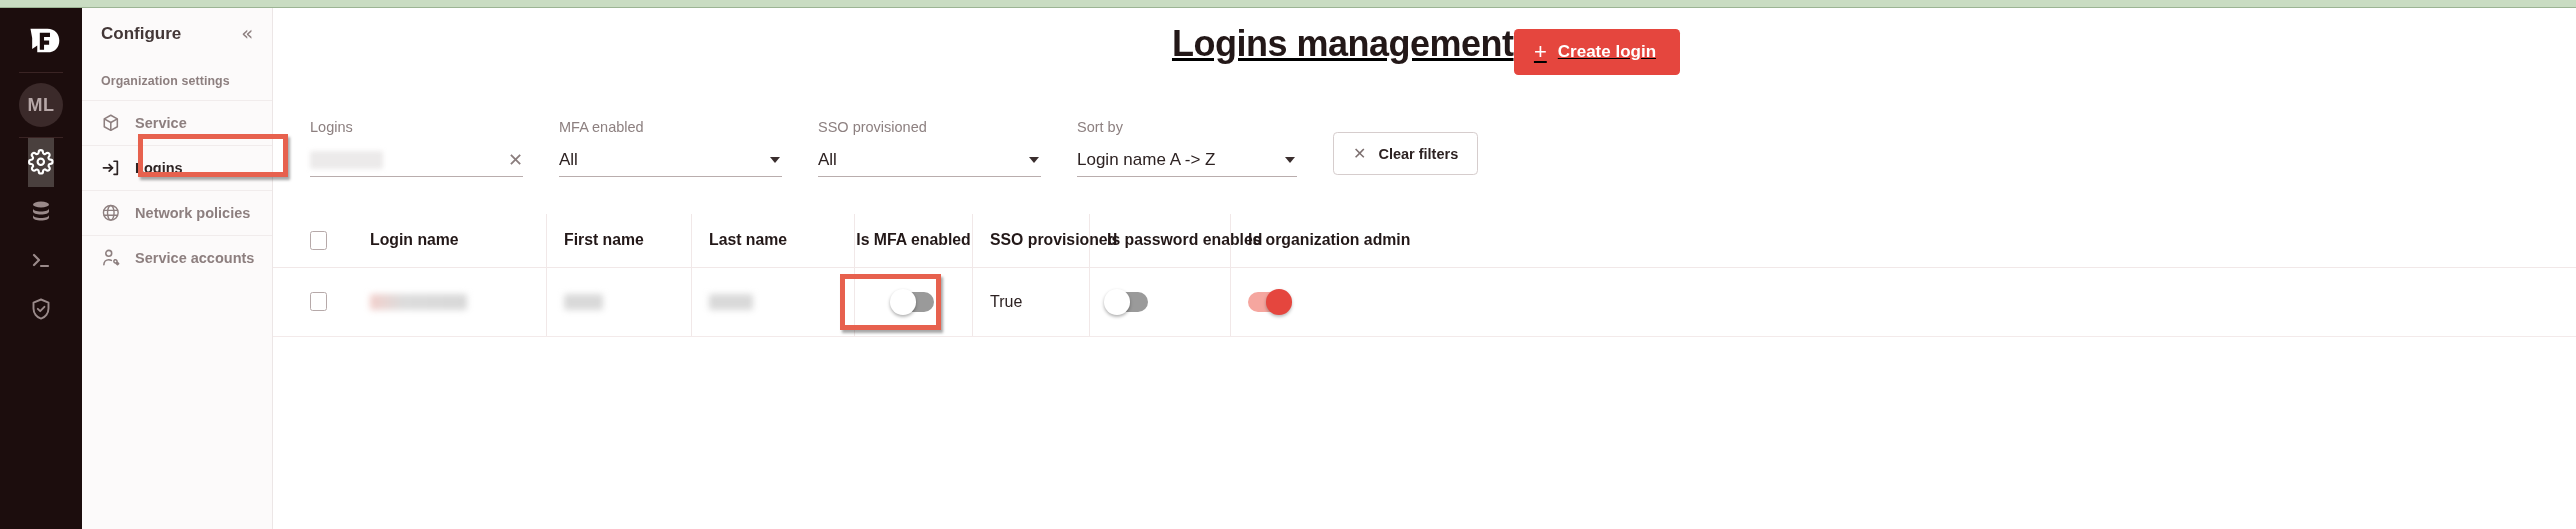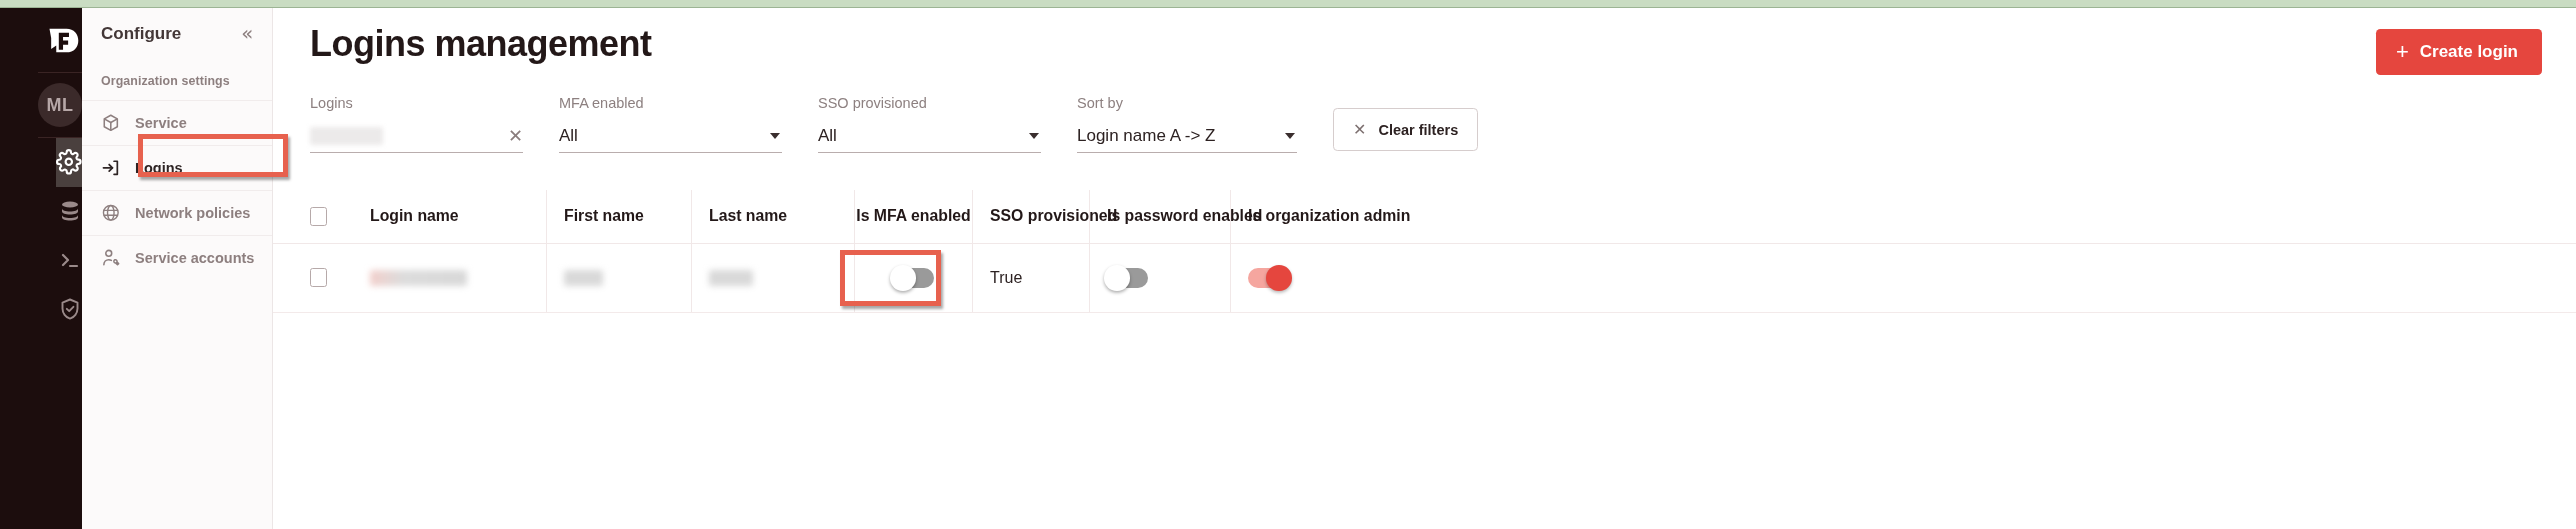--- a/index.html
+++ b/index.html
@@ -13,21 +13,21 @@
 
   
   .top-strip {
     position: absolute; top: 0; left: 0; width: 2576px; height: 7.7px;
     background: #c9dcc2; border-bottom: 1.7px solid #9cb494; z-index: 40;
   }
 
   
   .rail {
     width: 82px; height: 530px; background: #1c0d0d;
-    display: flex; flex-direction: column; align-items: flex-end;
+    display: flex; flex-direction: column; align-items: center;
     flex: 0 0 82px; padding-top: 7.7px;
   }
   .rail-cell {
     height: 65px; display: flex; align-items: center; justify-content: center;
     position: relative;
   }
   .rail-cell.sep::after {
     content: ""; position: absolute; left: 0; right: 0; bottom: 0;
     height: 0.9px; background: #3a2424;
   }
@@ -79,22 +79,23 @@
     position: absolute; left: 56px; top: 134px; width: 150px; height: 43px;
     border: 5.1px solid #e7614e; background: transparent; z-index: 30;
     box-shadow: 1.7px 2.6px 2.6px rgba(0,0,0,.35);
     pointer-events: none;
   }
 
   
   .main { flex: 1 1 auto; height: 530px; padding-top: 7.7px; background: #fff; position: relative; }
 
   .main-head {
-    display: flex; align-items: flex-start; justify-content: space-between;
+    display: flex; align-items: flex-start; justify-content: center;
     padding: 15.3px 34px 0 37px;
+    text-decoration: underline;
   }
   .page-title { font-size: 36px; font-weight: 700; color: #231818; letter-spacing: -0.5px; }
   .btn-create {
     display: inline-flex; align-items: center; gap: 11px;
     background: #e5463e; color: #fff; border: none; border-radius: 4.3px;
     font-family: "Liberation Sans", sans-serif;
     font-size: 17px; font-weight: 700; padding: 12px 24px 12px 20.4px;
     cursor: pointer; margin-top: 6px;
   }
   .btn-create .plus { font-size: 22px; line-height: 1; font-weight: 400; }
@@ -114,21 +115,21 @@
   }
   .field .fval { font-size: 17px; color: #2d2222; white-space: nowrap; }
   .field .fval.redacted {
     color: transparent; background: #eceaea;
     filter: blur(2.7px); width: 73px; height: 18px; border-radius: 1.7px;
     display: inline-block;
   }
   .field.w-logins { width: 213px; }
   .field.w-mfa { width: 223px; }
   .field.w-sso { width: 223px; }
-  .field.w-sort { width: 220px; }
+  .field.w-sort { width: 220px; margin-top: 24px; }
   .x-clear {
     color: #8a7d7d; font-size: 18px; line-height: 1; cursor: pointer;
     font-family: "DejaVu Sans", sans-serif;
   }
   .caret {
     width: 0; height: 0; border-left: 5.1px solid transparent;
     border-right: 5.1px solid transparent; border-top: 6px solid #3a2e2e;
     margin-right: 1.7px; cursor: pointer;
   }
   .btn-clear-filters {

